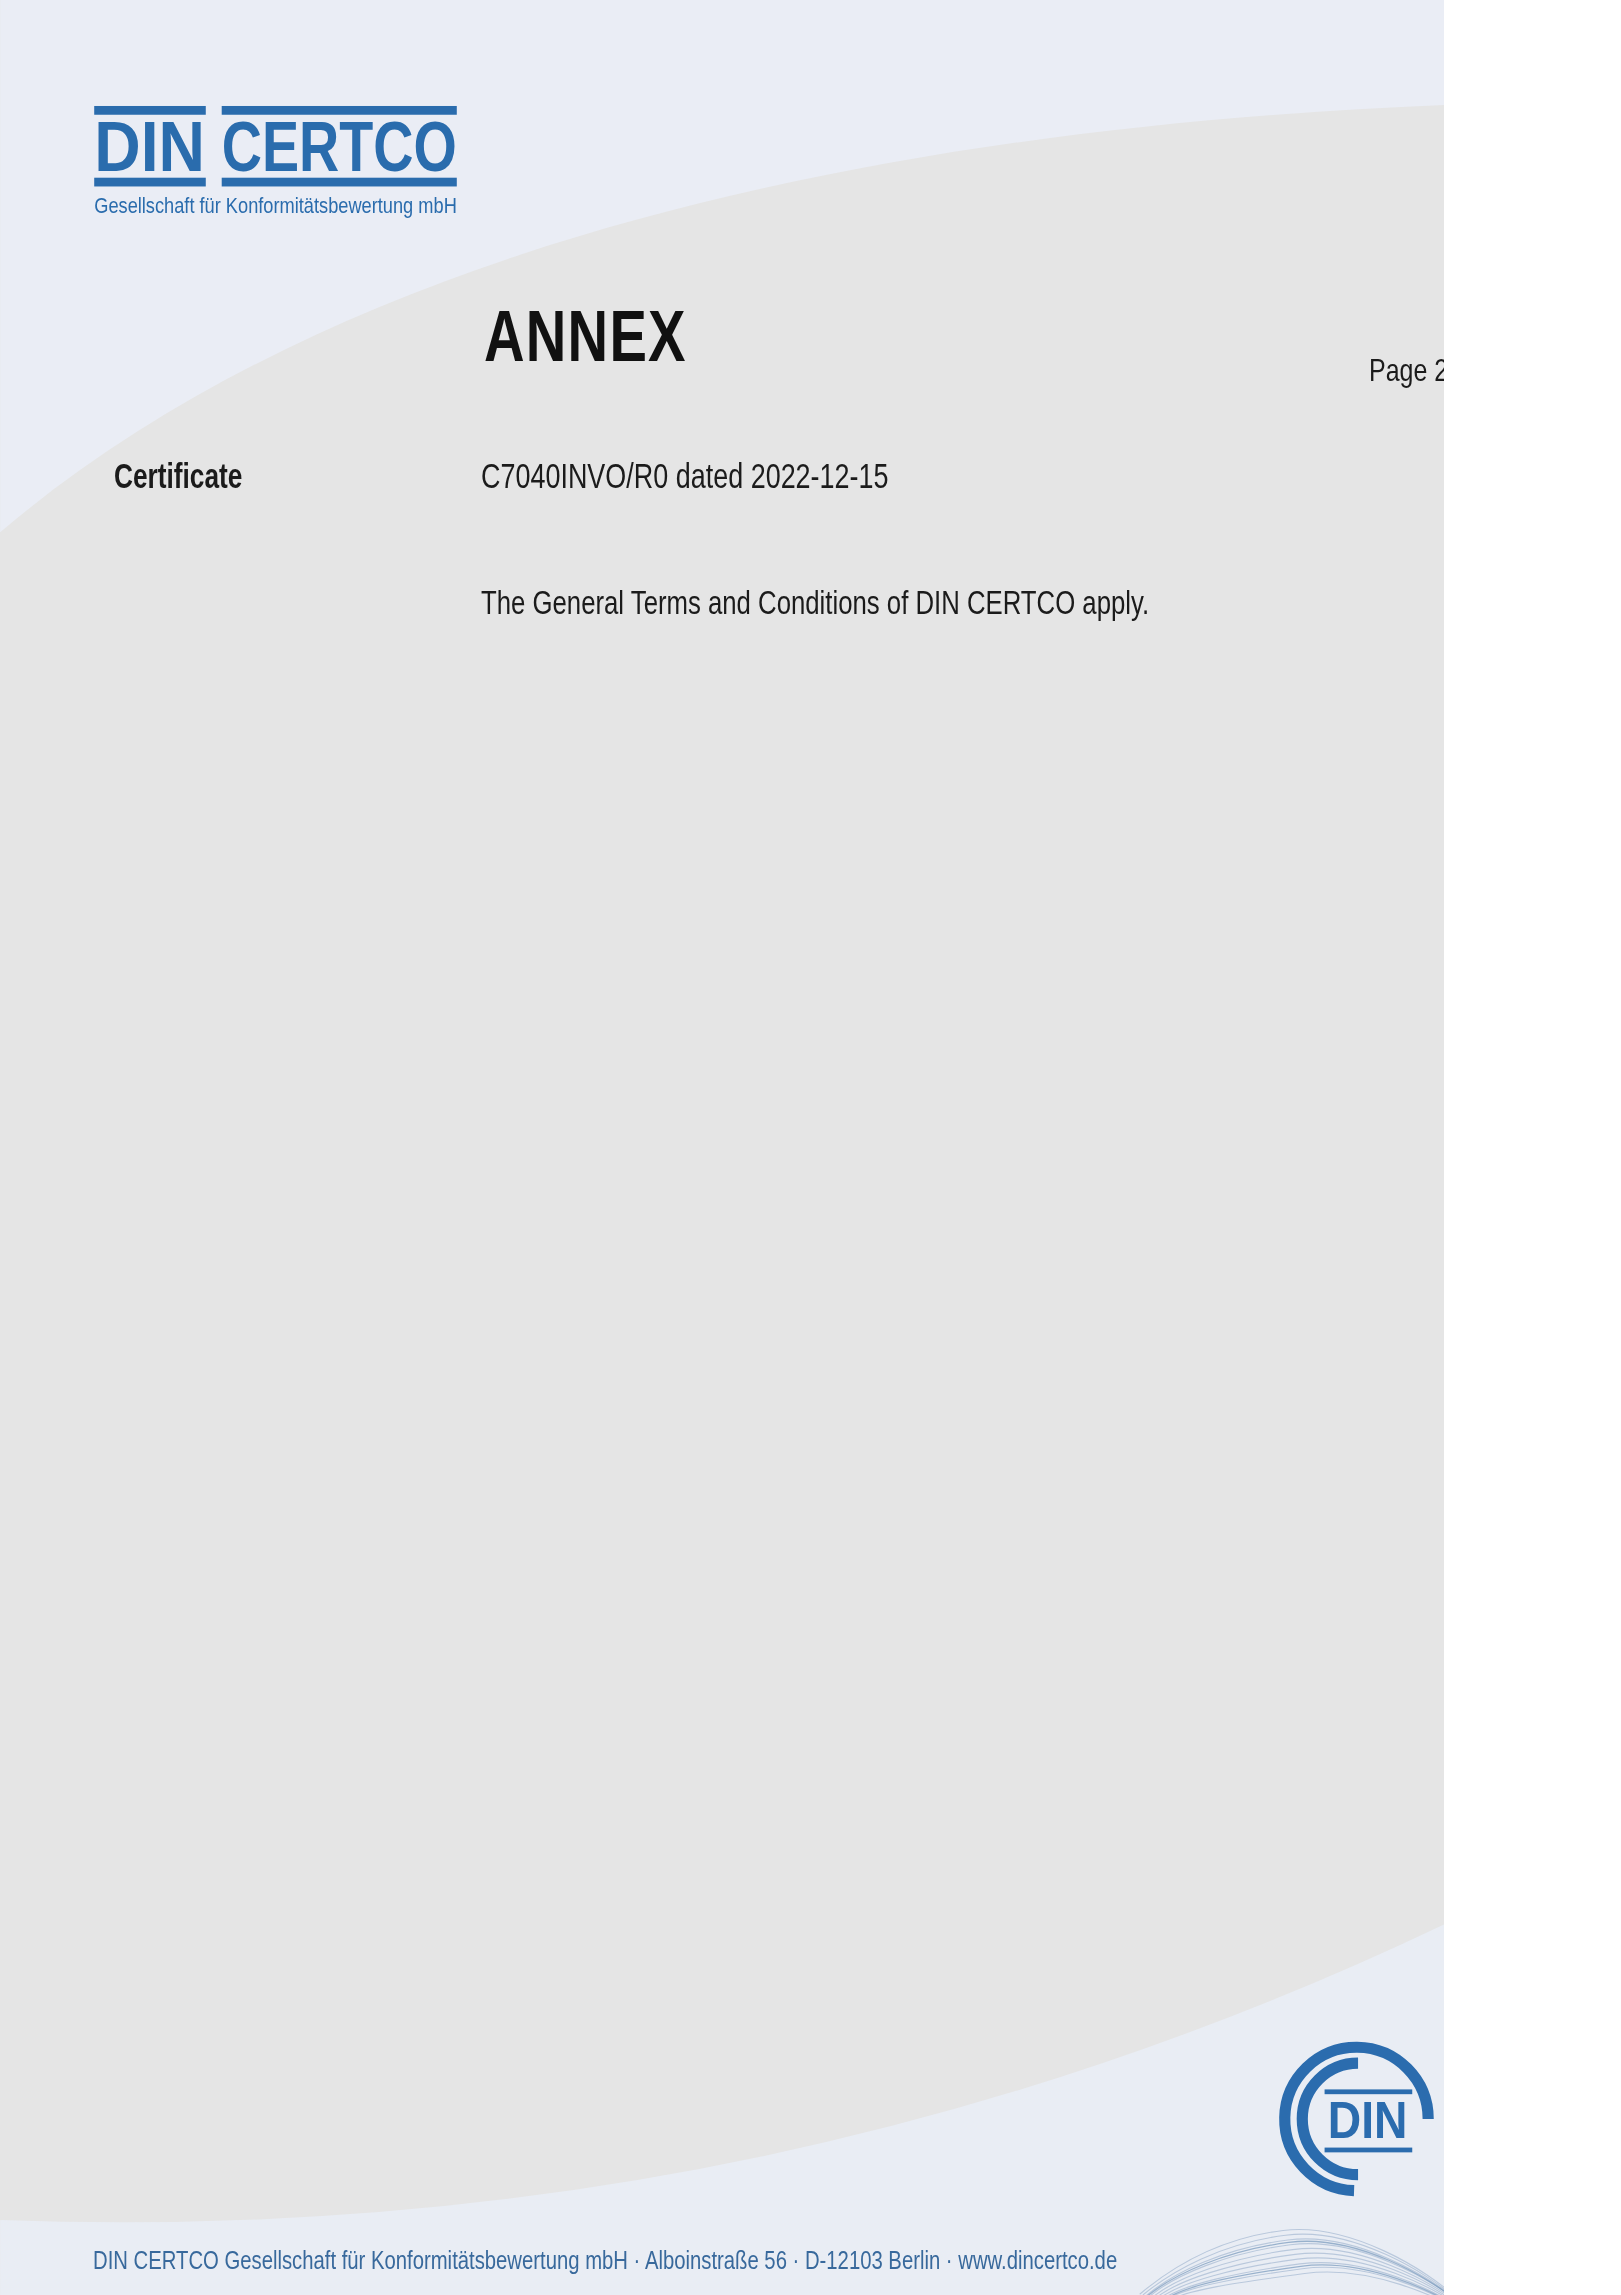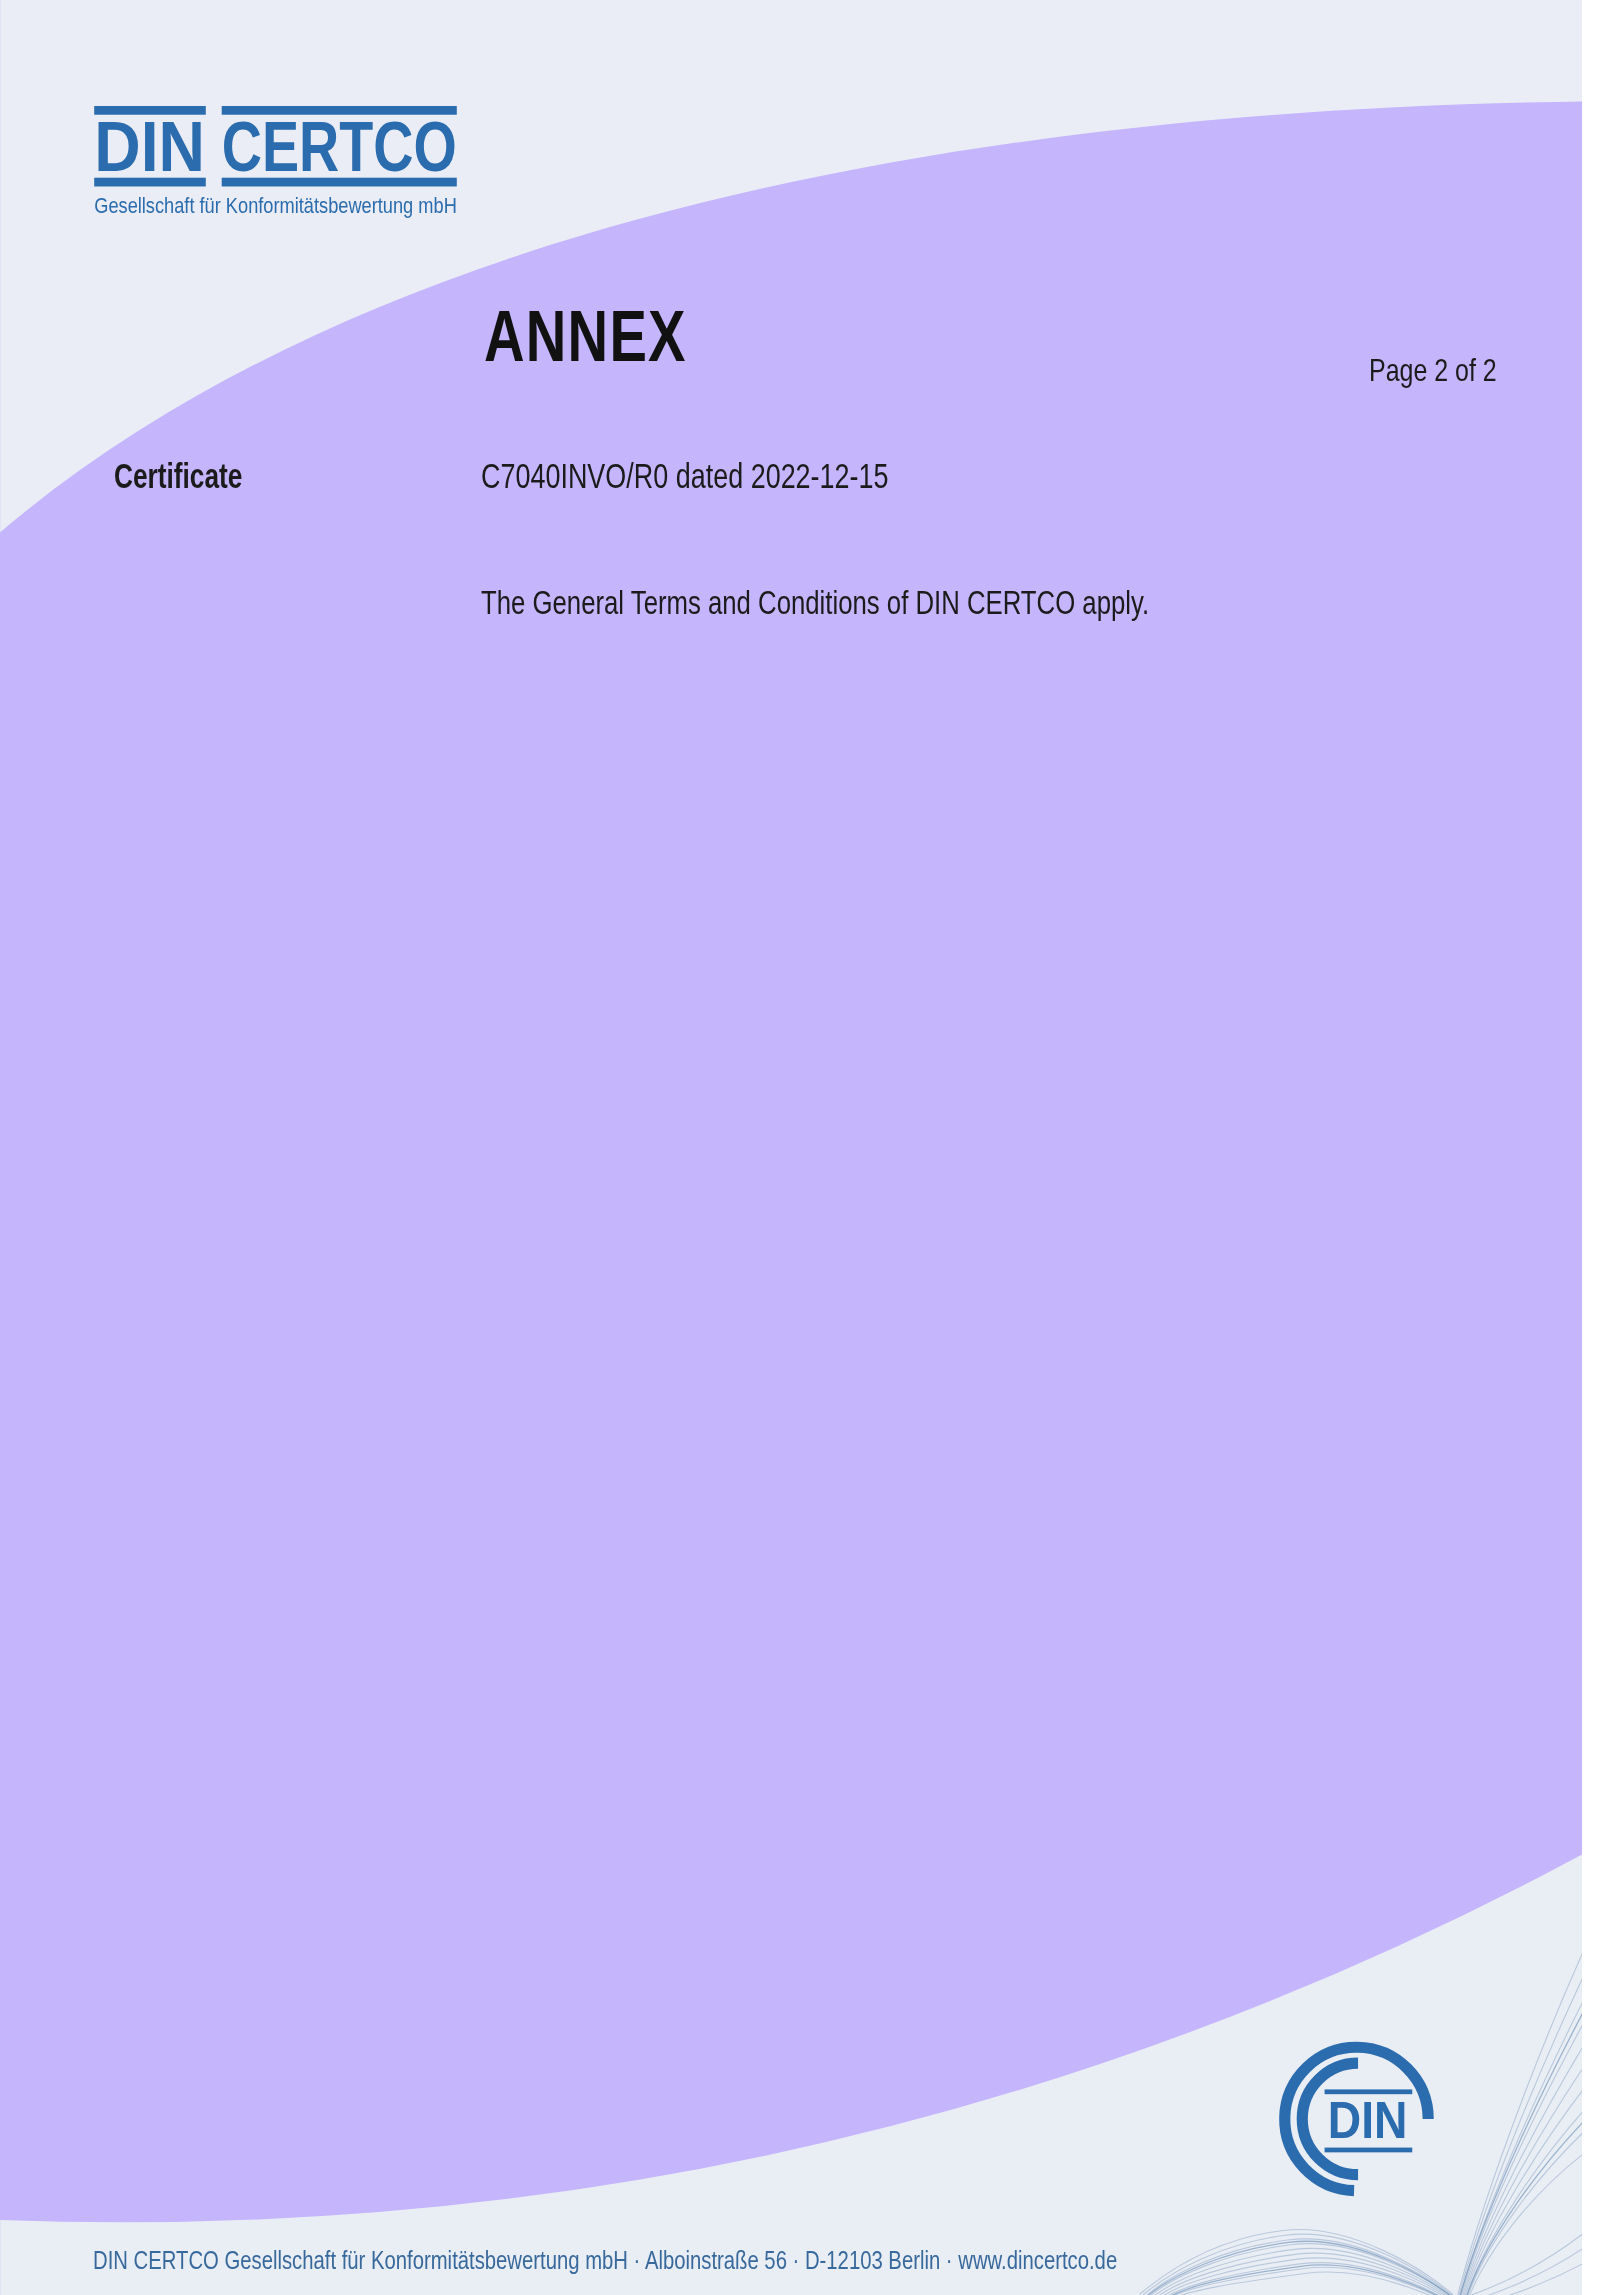--- a/index.html
+++ b/index.html
@@ -1,19 +1,19 @@
 <!DOCTYPE html>
 <html style="font-size:12.8px"><head>
 <meta charset="utf-8">
 <style>
   html,body{margin:0;padding:0;background:#fff;}
   .page{
     position:relative;
-    width:1582px;height:2295px;
-    background:#c4b5fd;
+    width:1444px;height:2295px;
+    background:#e5e5e5;
     overflow:hidden;
     font-family:"Liberation Sans",sans-serif;
   }
   .bg{position:absolute;left:0;top:0;width:1622px;height:2295px;}
   .txt{position:absolute;line-height:1;white-space:pre;color:#1b1b1b;}
   .cond{transform:scaleX(0.78);transform-origin:0 0;}
   .annex-title{
     left:484px;top:300px;
     font-size:72px;font-weight:bold;letter-spacing:1.6px;color:#111;
   }

